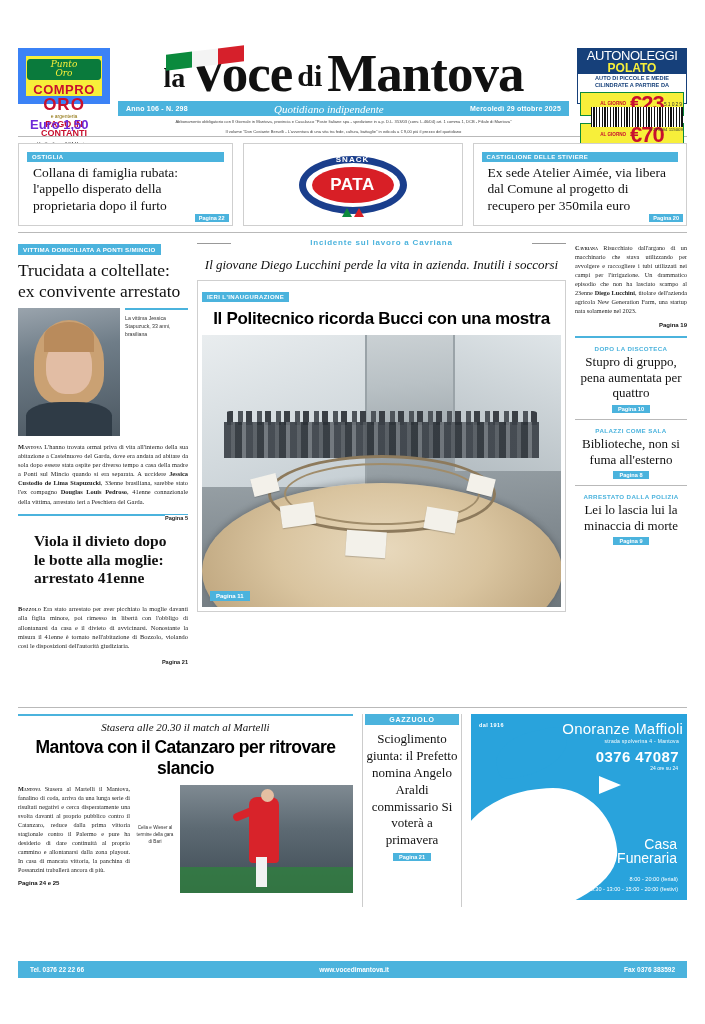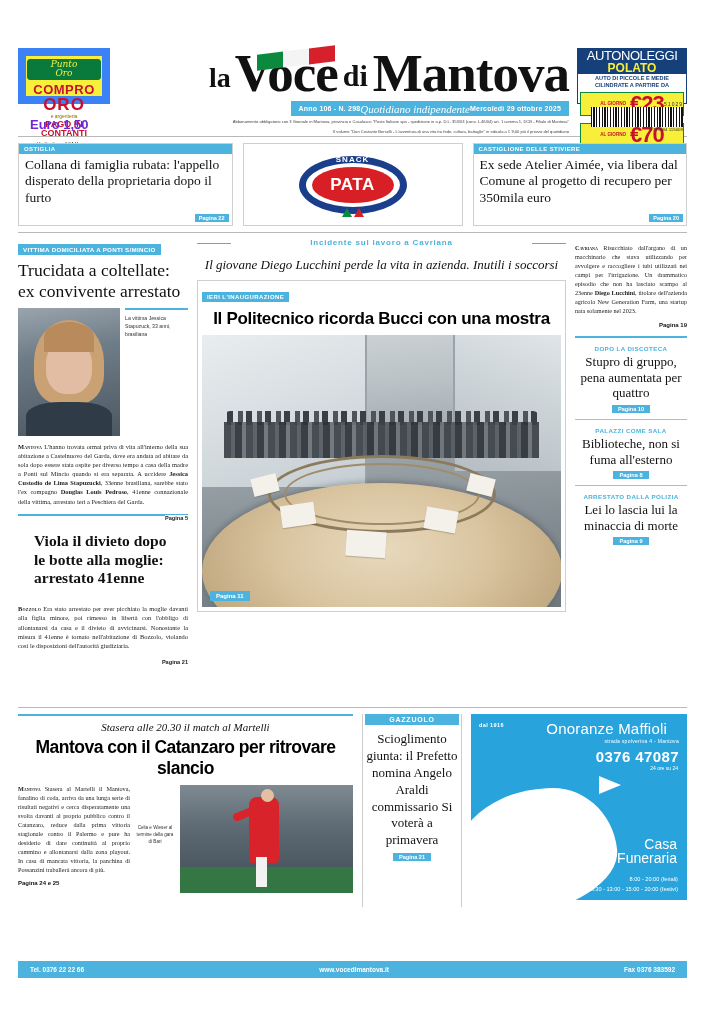--- a/index.html
+++ b/index.html
@@ -75,21 +75,20 @@
   }
   .po-addr {
     color: #333; font-size: 4.2px;
     font-family: "Liberation Sans", sans-serif;
     margin-top: 3px; line-height: 1.35;
   }
   .masthead-center {
     flex: 1; padding: 0 8px;
     display: flex; flex-direction: column;
     justify-content: flex-start;
-    align-items: flex-end;
   }
   .logo-row {
     display: flex; align-items: flex-end;
     justify-content: center;
     position: relative;
     height: 62px;
   }
   .logo-la {
     font-family: "Liberation Serif", serif;
     font-weight: bold; font-size: 28px;
@@ -237,21 +236,21 @@
   .teaser-strip {
     display: flex; gap: 10px;
     margin-top: 4px;
     border-top: 1px solid #b9b9b9;
     padding-top: 6px;
     height: 90px;
   }
   .teaser {
     flex: 1;
     border: 1px solid #cfcfcf;
-    padding: 0;
+    padding: 8px;
     position: relative;
     background: #fff;
   }
   .kicker {
     background: #4bb3dd; color: #fff;
     font-family: "Liberation Sans", sans-serif;
     font-weight: bold; font-size: 6px;
     letter-spacing: .4px;
     padding: 2px 5px;
     font-variant: small-caps;
@@ -664,21 +663,21 @@
     background: #29a3dc;
     border-radius: 60% 20% 70% 20%;
     transform: rotate(-12deg);
   }
   .mf-dal {
     position: absolute; left: 8px; top: 8px;
     font-size: 5.5px; font-weight: bold;
     letter-spacing: .4px;
   }
   .mf-title {
-    position: absolute; right: 20px; top: 6px;
+    position: absolute; right: 4px; top: 6px;
     font-size: 15px; font-weight: normal;
     letter-spacing: .2px;
   }
   .mf-addr {
     position: absolute; right: 8px; top: 24px;
     font-size: 5px; letter-spacing: .3px;
   }
   .mf-tel {
     position: absolute; right: 8px; top: 34px;
     font-size: 15px; font-weight: bold;

